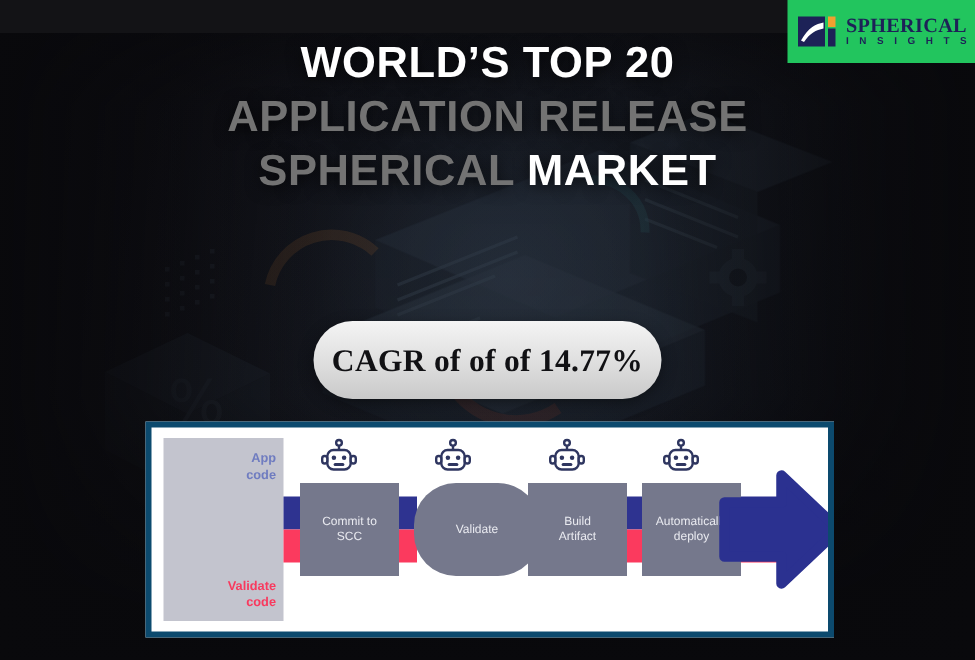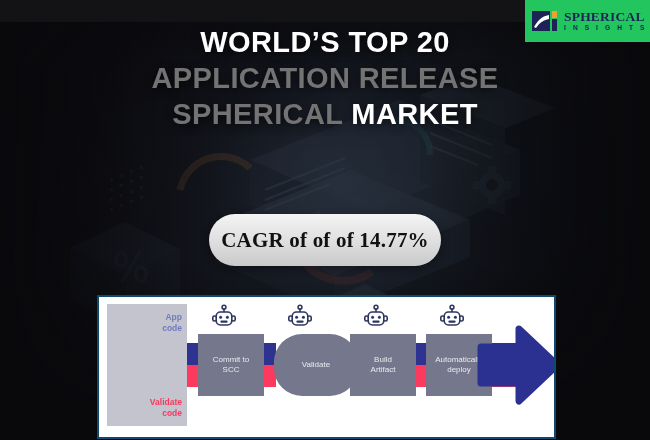--- a/index.html
+++ b/index.html
@@ -93,24 +93,24 @@
     z-index:5;
   }
   .cagr-text {
     font-family:"Liberation Serif", serif;
     font-weight:bold; font-size:21px; color:#111114;
     letter-spacing:0.2px;
   }
 
   
   .panel {
-    position:absolute; left:97px; top:295px;
+    position:absolute; left:97px; top:281px;
     width:459px; height:144px;
     background:#ffffff;
-    border:2px solid #0c4a6e;
+    border:4px solid #0c4a6e;
     z-index:5;
     overflow:hidden;
   }
   .panel-inner { position:absolute; inset:0; }
 
   
   .sd-col {
     position:absolute; left:8px; top:7px;
     width:80px; height:122px;
     background:#c3c4ce;

